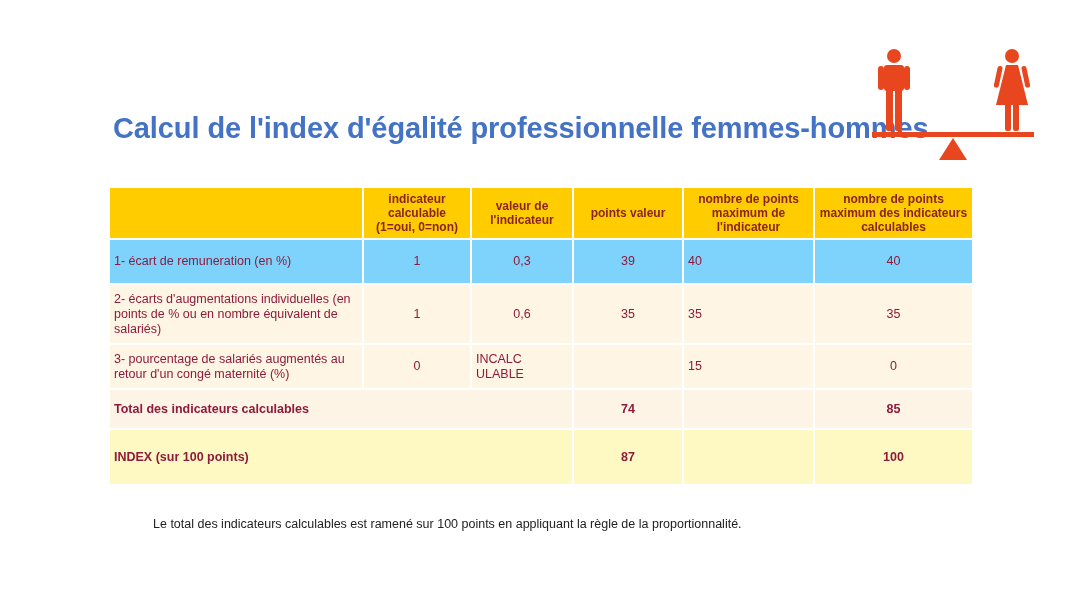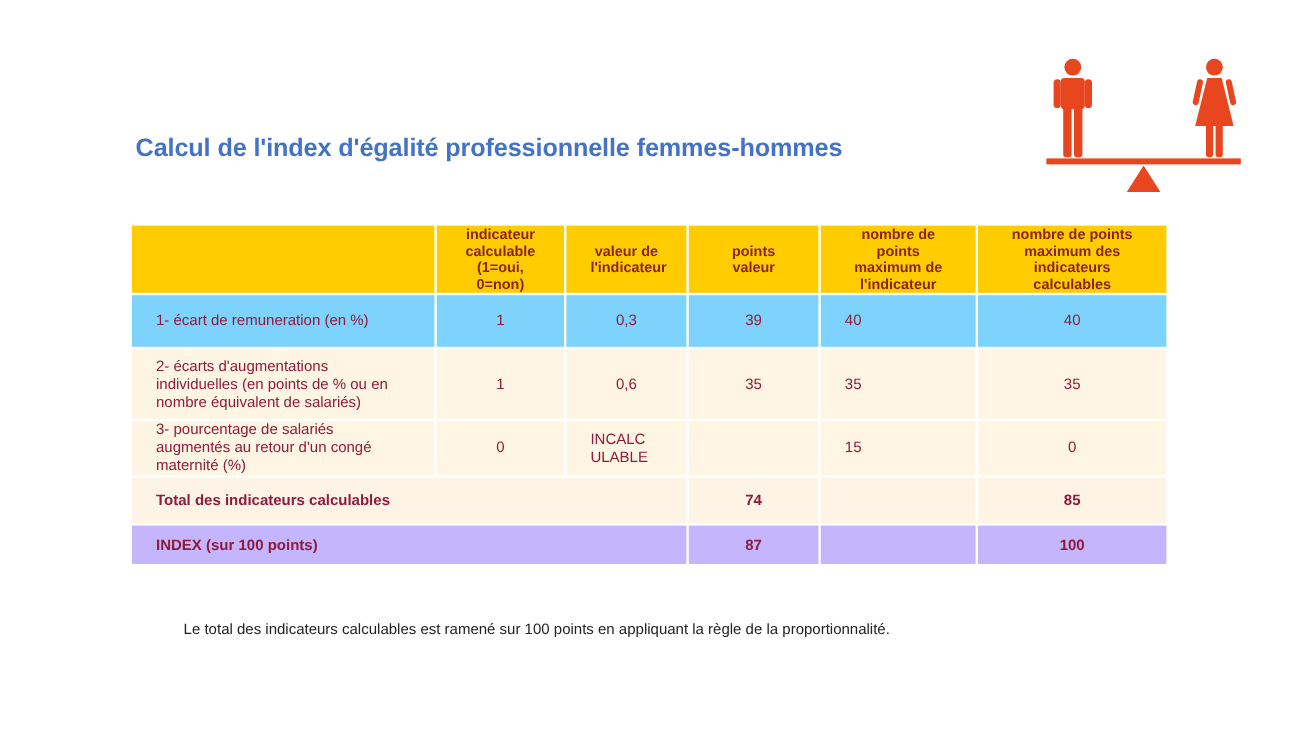--- a/index.html
+++ b/index.html
@@ -1,27 +1,27 @@
 <!DOCTYPE html>
 <html><head>
 <meta charset="utf-8">
 <style>
   html, body { margin:0; padding:0; }
   body { width:1080px; height:608px; background:#ffffff; position:relative; overflow:hidden; font-family:"Liberation Sans", sans-serif; }
-  .title { position:absolute; left:113px; top:112px; font-size:21px; font-weight:bold; color:#4472c4; white-space:nowrap; letter-spacing:-0.1px; }
+  .title { position:absolute; left:113px; top:112px; font-size:29px; font-weight:bold; color:#4472c4; white-space:nowrap; letter-spacing:-0.1px; }
   .logo { position:absolute; left:868px; top:44px; width:168px; height:118px; }
   table.idx { position:absolute; left:110px; top:188px; width:860px; border-collapse:separate; border-spacing:2px; margin:-2px; table-layout:fixed; font-size:12.5px; color:#8e1b3b; }
-  table.idx td, table.idx th { padding:0 20px; vertical-align:middle; }
+  table.idx td, table.idx th { padding:0 4px; vertical-align:middle; }
   th { background:#ffcc00; font-weight:bold; text-align:center; line-height:14px; font-size:12px; color:#8b2322; height:50px; }
   td { text-align:center; line-height:15px; }
   td.lbl { text-align:left; padding-left:2px; }
   tr.r-dark td { background:#7dd3fc; }
   tr.r-light td { background:#fef5e4; }
   tr.r-total td { background:#fef4e6; font-weight:bold; font-family:"Liberation Sans", sans-serif; height:38px; }
-  tr.r-index td { background:#c4b5fd; font-weight:bold; height:32px; }
+  tr.r-index td { background:#fef9c3; font-weight:bold; height:54px; }
   .r1 td { height:43px; }
   .r2 td { height:58px; }
   .r3 td { height:43px; }
   .r4 td { height:52px; }
   td.val3 { text-align:left; padding-left:4px; }
   td.c4, td.c5 { text-align:center; }
   td.c5 { text-align:left; padding-left:42px; }
   .note { position:absolute; left:113px; top:517px; font-size:12.5px; color:#222; white-space:nowrap;margin-left:40px; }
 </style>
 </head>

